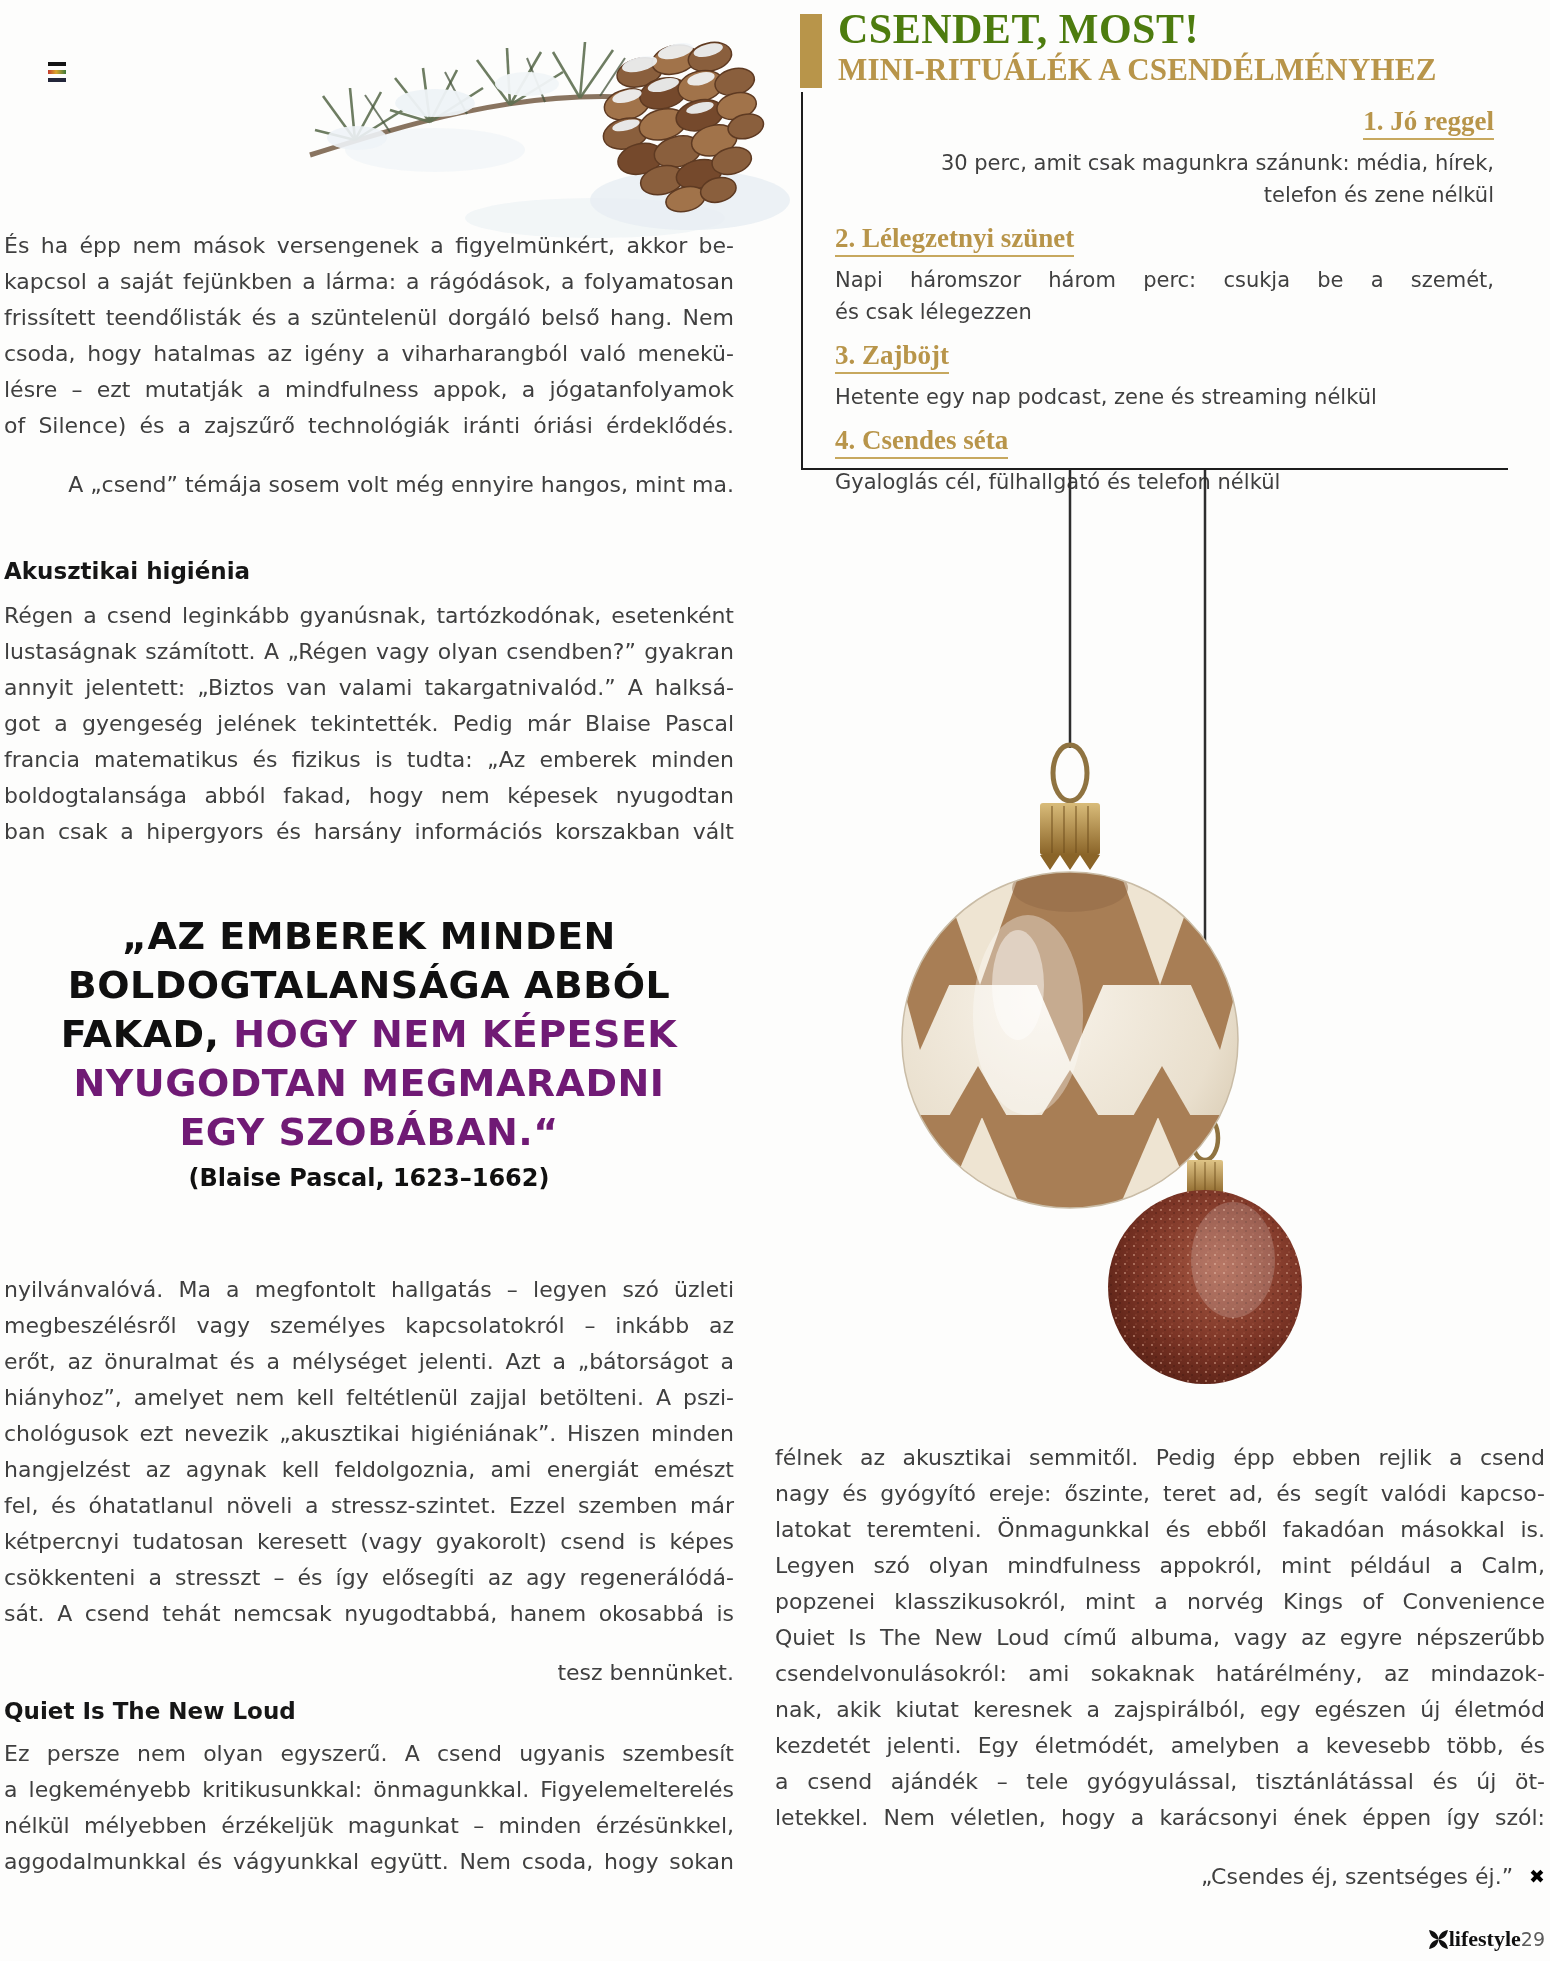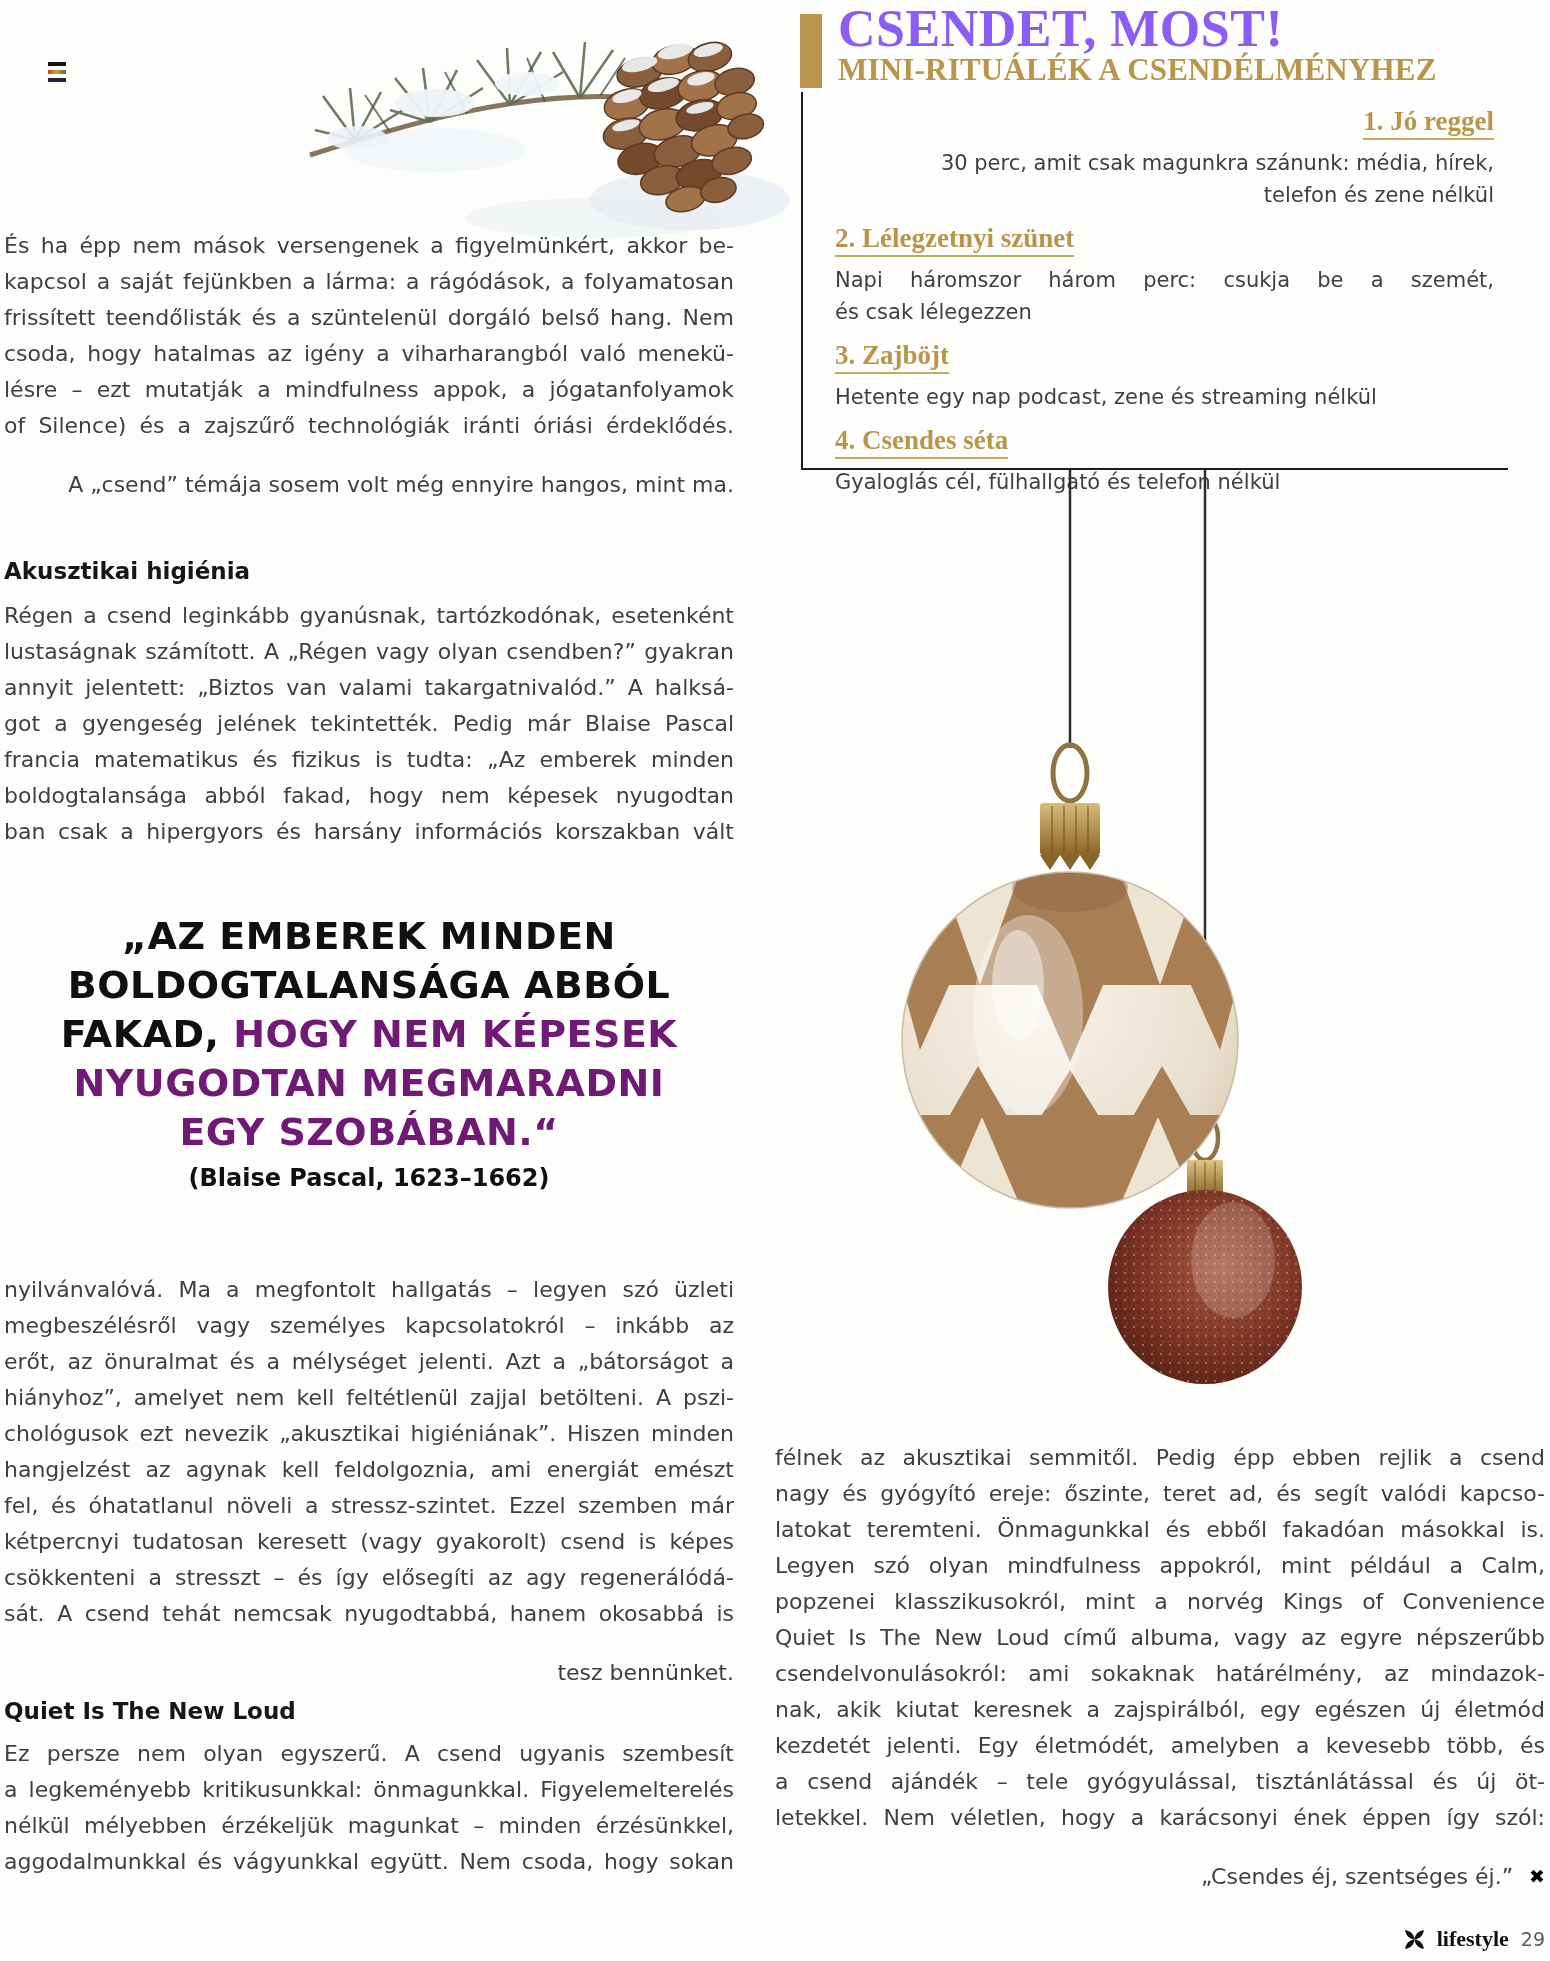--- a/index.html
+++ b/index.html
@@ -12,22 +12,22 @@
   .reg-icon .s1{background:#141414;}
   .reg-icon .s2{background:linear-gradient(90deg,#c33a2e,#d9a52b 45%,#3c7a3c);}
   .reg-icon .s3{background:#23263a;}
   
   .pinecone{position:absolute;left:295px;top:0px;}
   .ornament1{position:absolute;left:890px;top:470px;}
   .ornament2{position:absolute;left:1105px;top:470px;}
   
   .headline-bar{position:absolute;left:800px;top:14px;width:22px;height:74px;background:#b8954a;}
   .headline{position:absolute;left:838px;top:4px;width:710px;margin:0;
-            font-family:"Liberation Serif",serif;font-weight:bold;font-size:52px;line-height:50px;
-            letter-spacing:.5px;color:#8b5cf6;}
+            font-family:"Liberation Serif",serif;font-weight:bold;font-size:42px;line-height:50px;
+            letter-spacing:.5px;color:#4d7c0f;}
   .subheadline{position:absolute;left:838px;top:52px;width:710px;margin:0;
             font-family:"Liberation Serif",serif;font-weight:bold;font-size:31px;line-height:36px;
             letter-spacing:.2px;color:#b8954a;}
   
   .panel{position:absolute;left:801px;top:92px;width:707px;height:378px;box-sizing:border-box;
          border-left:2px solid #1d1d1d;border-bottom:2px solid #1d1d1d;
          padding:14px 14px 0 32px;}
   .ritual{margin-top:12px;}
   .ritual:first-child{margin-top:0;text-align:right;}
   .rhead{display:inline-block;margin:0 0 7px 0;font-family:"Liberation Serif",serif;
@@ -45,21 +45,21 @@
   
   .quote{position:absolute;left:4px;top:912px;width:730px;box-sizing:border-box;padding:0 38px;
          text-align:center;font-weight:bold;font-size:38px;line-height:49px;letter-spacing:.5px;
          color:#101010;}
   .quote .gold{color:#701a75;}
   .attribution{position:absolute;left:4px;top:1164px;width:730px;text-align:center;
          font-weight:bold;font-size:24px;color:#101010;}
   .endmark{display:inline-block;margin-left:16px;font-size:19px;color:#000;transform:translateY(-1px);}
   
   .footer{position:absolute;left:1280px;top:1926px;width:265px;display:flex;align-items:center;
-          justify-content:flex-end;gap:12px;}
+          justify-content:flex-end;gap:0;}
   .footer .brand{font-family:"Liberation Serif",serif;font-weight:bold;font-size:22px;color:#101010;}
   .footer .pagenum{font-size:19px;color:#5a5a5a;}
 </style>
 </head>
 <body>
 
 <div class="page">
 
   <div class="reg-icon">
     <i class="s1"></i>

